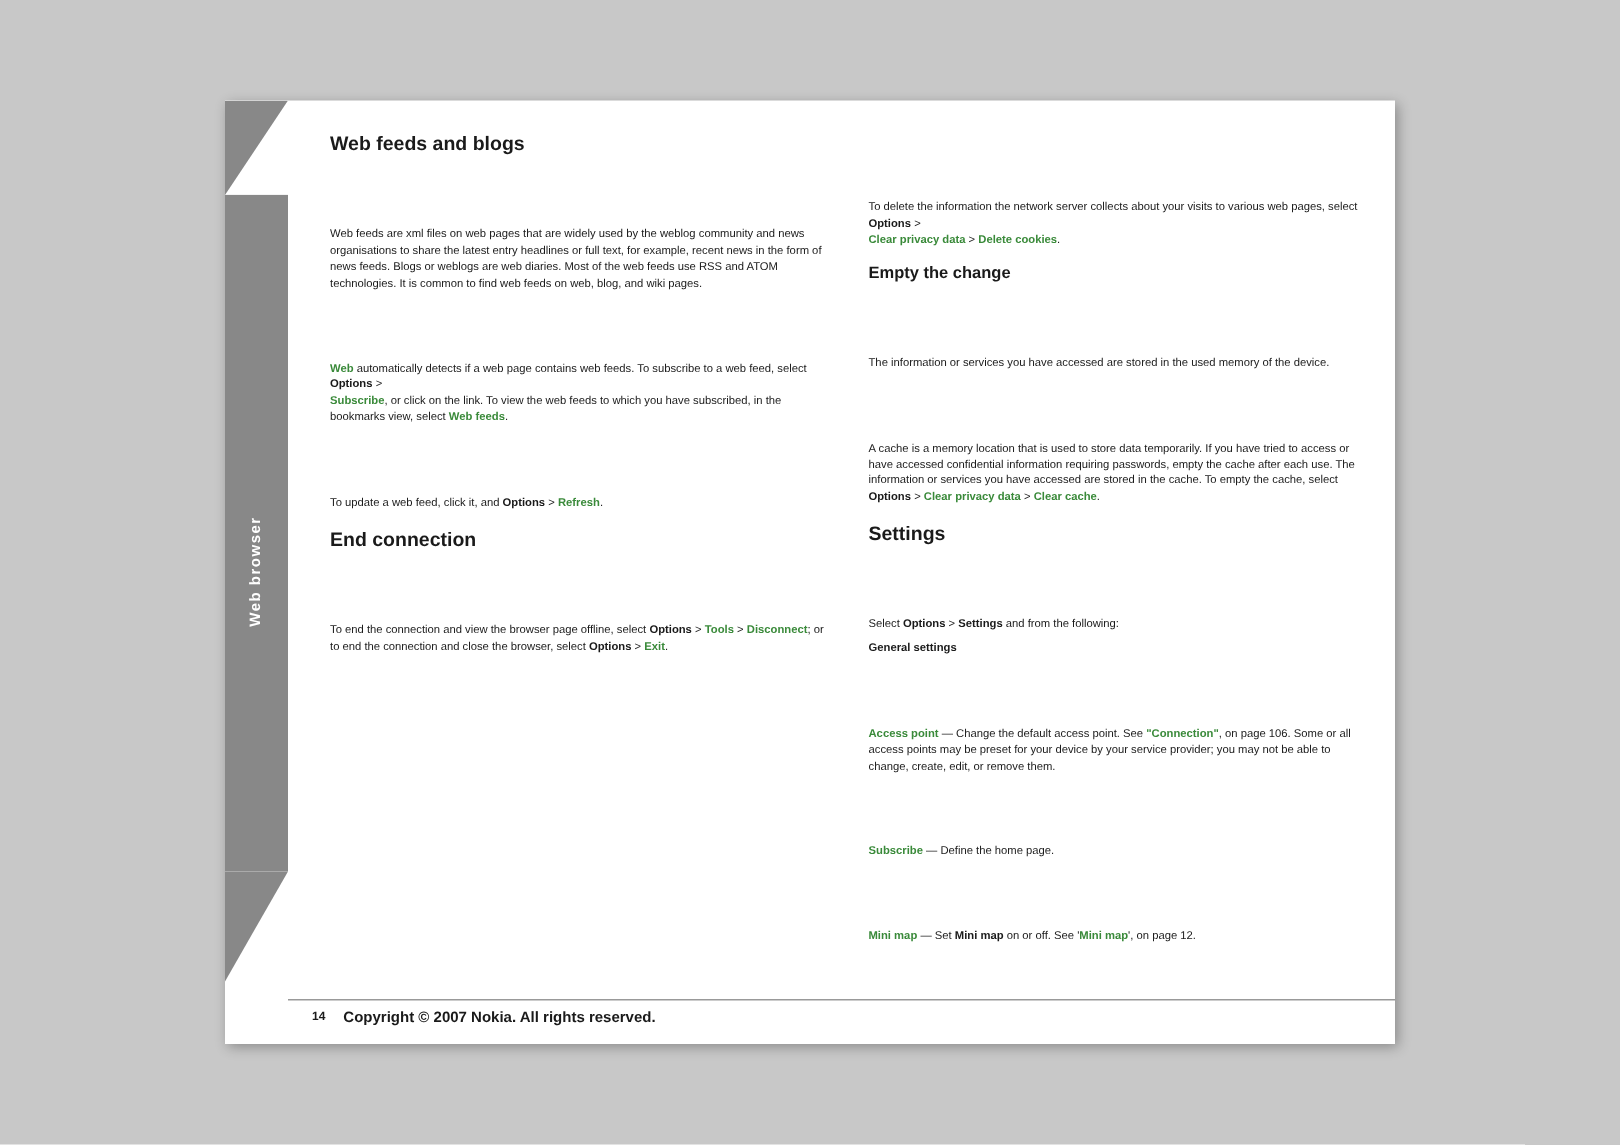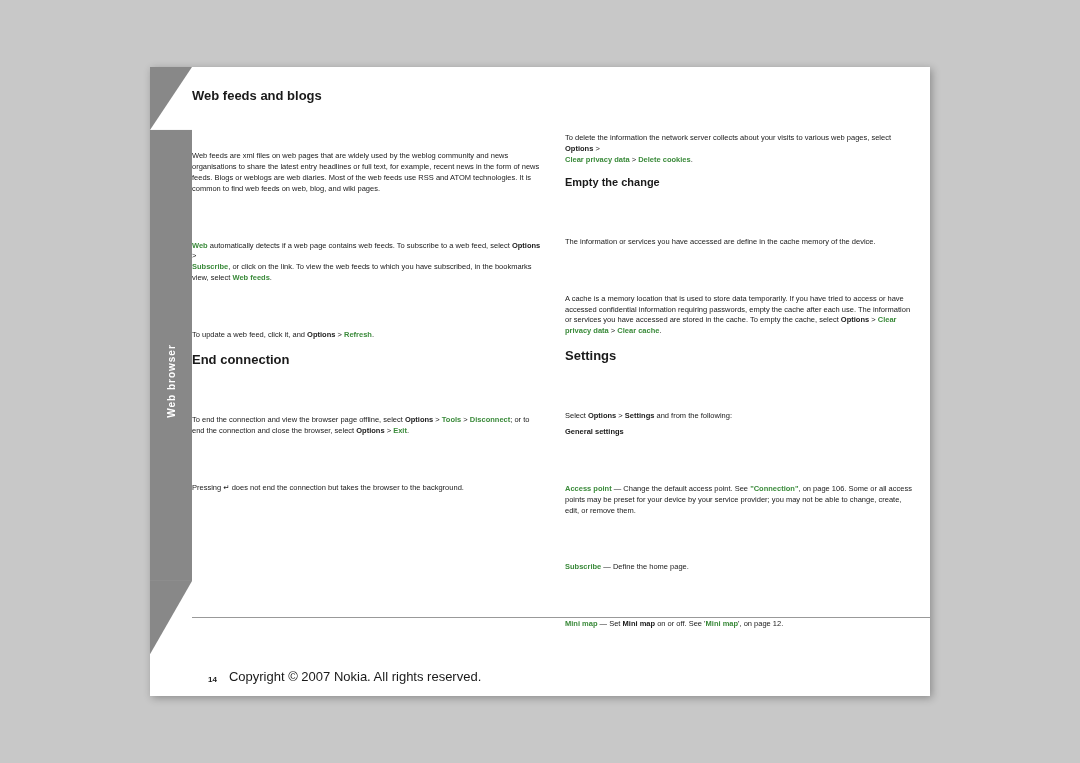--- a/index.html
+++ b/index.html
@@ -55,21 +55,21 @@
       font-weight: bold;
       color: #ffffff;
       letter-spacing: 1px;
       z-index: 10;
     }
 
     
     .main-content {
       flex: 1;
       display: flex;
-      padding: 20px 16px 20px 0;
+      padding: 20px 16px 20px 28px;
       gap: 24px;
       justify-content: center;
     }
 
     
     .left-column {
       flex: 1;
       font-size: 7.5px;
       line-height: 1.4;
       color: #1a1a1a;
@@ -119,38 +119,37 @@
     .section-divider {
       margin-bottom: 10px;
     }
 
     .footer-area {
       position: absolute;
       bottom: 12px;
       left: 42px;
       right: 0;
       display: flex;
-      align-items: flex-end;
+      align-items: flex-start;
       padding: 0 16px;
       border-top: 1px solid #999;
       padding-top: 6px;
     }
 
     .footer-page-num {
       font-size: 8px;
       font-weight: bold;
       color: #1a1a1a;
       margin-right: 12px;
     }
 
     .footer-copyright {
-      font-size: 13px;
-      font-weight: normal;
-      color: #1a1a1a;
-      margin-top: 45px;
+      font-size: 10px;
+      font-weight: bold;
+      color: #1a1a1a;
     }
 
     .general-settings-label {
       font-size: 7.5px;
       font-weight: bold;
       color: #1a1a1a;
       margin-bottom: 4px;
     }
 
     .content-wrapper {
@@ -192,38 +191,35 @@
           <p>
             <span>To update a web feed, click it, and </span><span class="bold-text">Options</span><span> &gt; </span><span class="bold-text green-link">Refresh</span><span>.</span>
           </p>
         </div>
 
         <div class="section-divider">
           <div class="section-title">End connection</div>
           <p>
             <span>To end the connection and view the browser page offline, select </span><span class="bold-text">Options</span><span> &gt; </span><span class="bold-text green-link">Tools</span><span> &gt; </span><span class="bold-text green-link">Disconnect</span><span>; or to end the connection and close the browser, select </span><span class="bold-text">Options</span><span> &gt; </span><span class="bold-text green-link">Exit</span><span>.</span>
           </p>
-          <p>
-            <span>Pressing </span><span>↵</span><span> does not end the connection but takes the browser to the background.</span>
-          </p>
         </div>
 
       </div>
 
       <div class="right-column">
 
         <div class="section-divider">
           <p>
             <span>To delete the information the network server collects about your visits to various web pages, select </span><span class="bold-text">Options</span><span> &gt;</span><br><span class="bold-text green-link">Clear privacy data</span><span> &gt; </span><span class="bold-text green-link">Delete cookies</span><span>.</span>
           </p>
         </div>
 
         <div class="section-divider">
           <div class="section-title-medium">Empty the change</div>
-          <p>The information or services you have accessed are define in the cache memory of the device.</p>
+          <p>The information or services you have accessed are stored in the used memory of the device.</p>
           <p>
             <span>A cache is a memory location that is used to store data temporarily. If you have tried to access or have accessed confidential information requiring passwords, empty the cache after each use. The information or services you have accessed are stored in the cache. To empty the cache, select </span><span class="bold-text">Options</span><span> &gt; </span><span class="bold-text green-link">Clear privacy data</span><span> &gt; </span><span class="bold-text green-link">Clear cache</span><span>.</span>
           </p>
         </div>
 
         <div class="section-divider">
           <div class="section-title">Settings</div>
           <p>
             <span>Select </span><span class="bold-text">Options</span><span> &gt; </span><span class="bold-text">Settings</span><span> and from the following:</span>
           </p>

